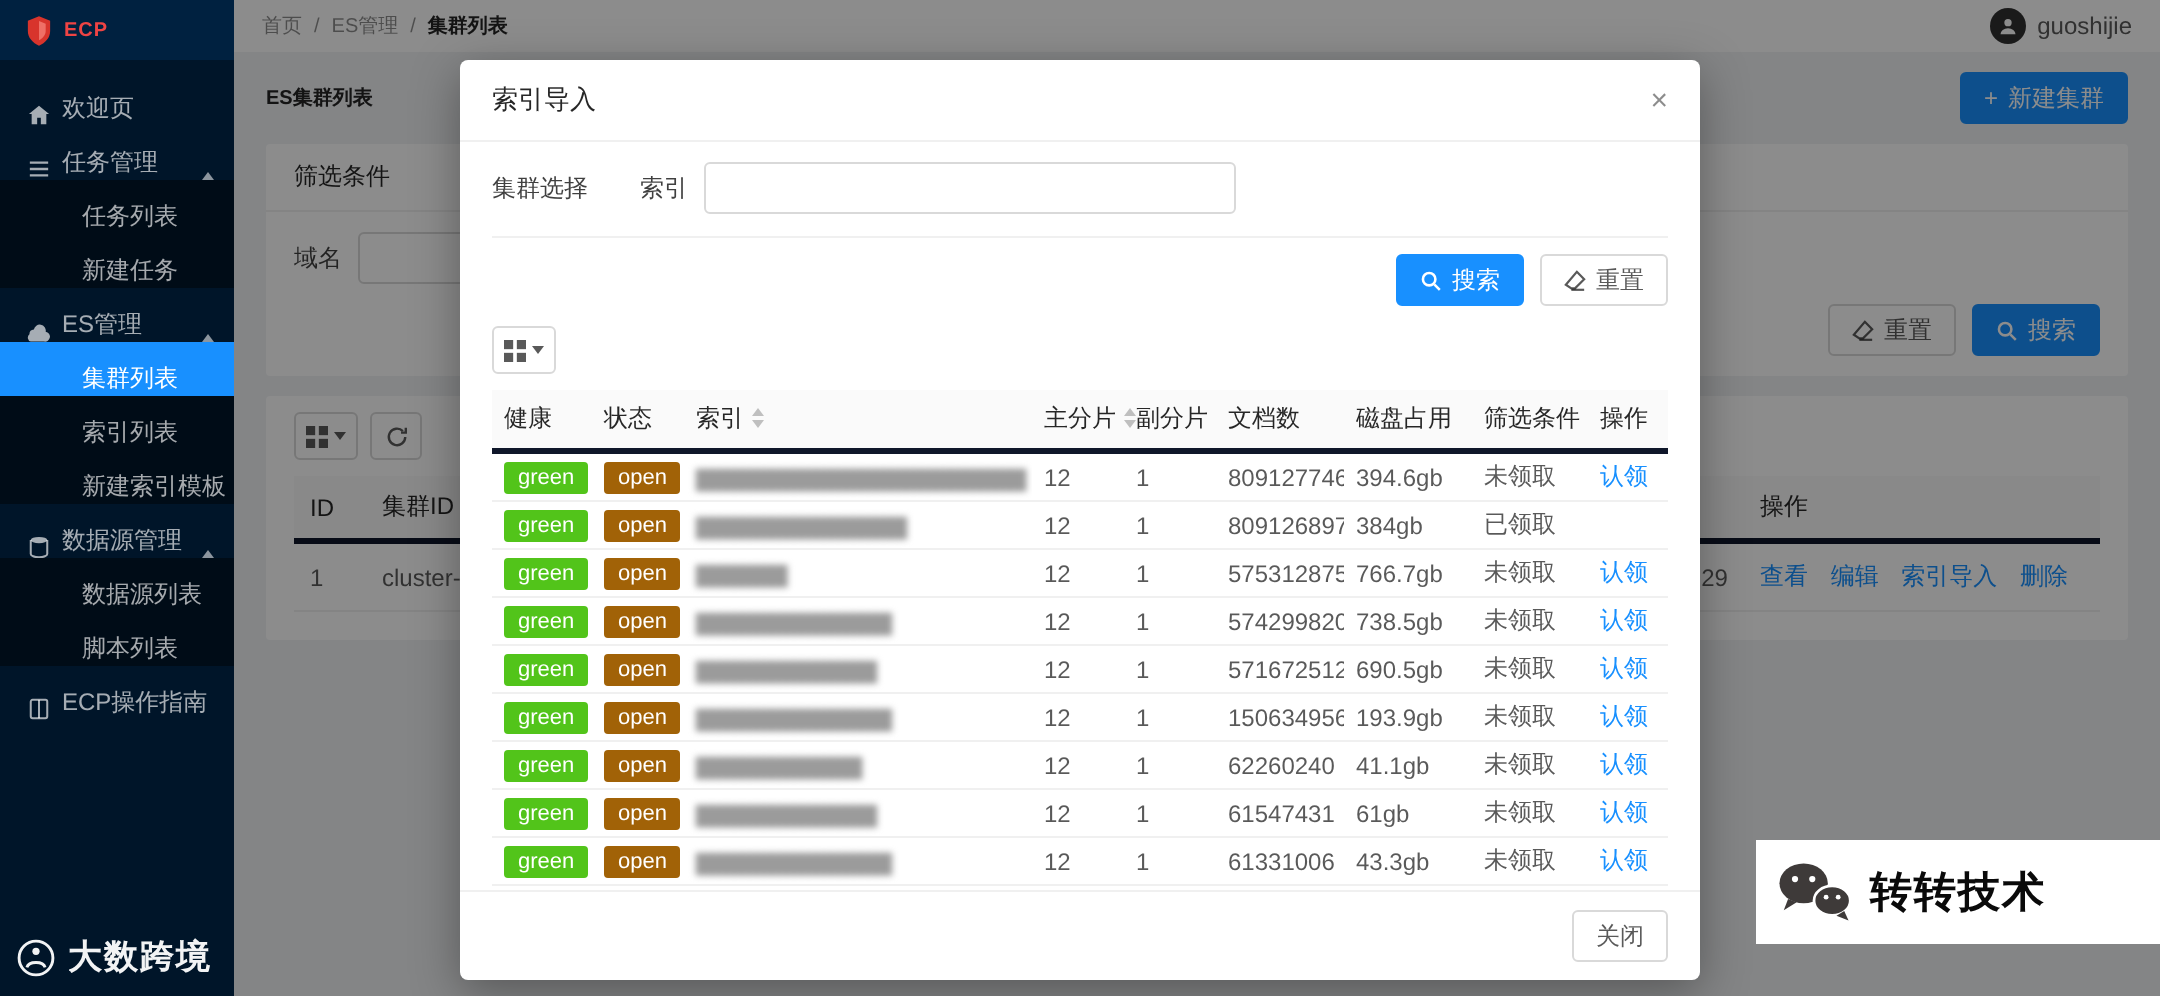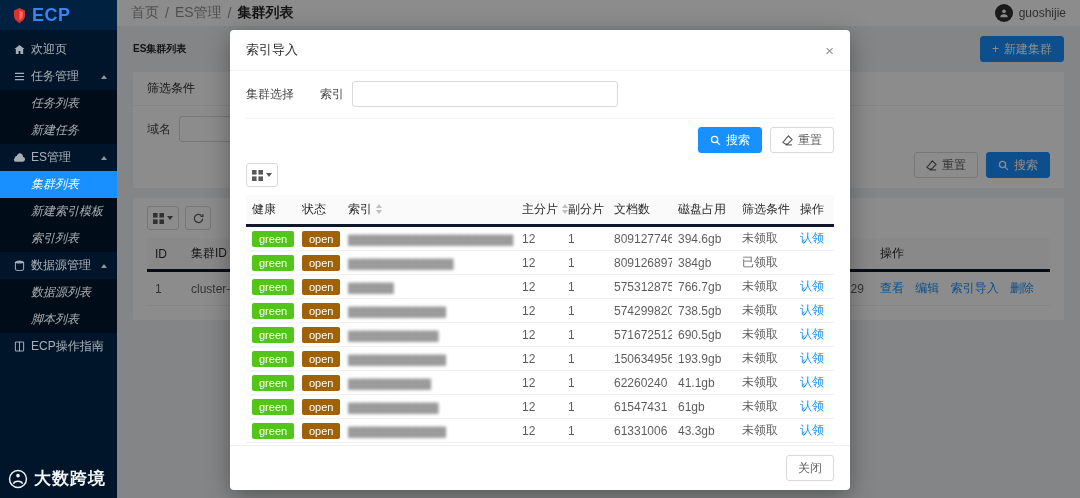--- a/index.html
+++ b/index.html
@@ -2,33 +2,33 @@
 <html><head>
 <meta charset="utf-8">
 <style>
   * { box-sizing: border-box; margin: 0; padding: 0; }
   body { margin: 0; background: #ffffff; font-family: "Liberation Sans", "DejaVu Sans", sans-serif; }
   .app { position: relative; width: 1080px; height: 498px; overflow: hidden; background: #f0f2f5; }
 
   
   .sidebar { position: absolute; left: 0; top: 0; width: 117px; height: 498px; background: #001529; z-index: 5; }
   .logo { height: 30px; display: flex; align-items: center; gap: 6px; padding-left: 13px; background: #002140; }
-  .logo-text { color: #3b82f6; font-size: 18px; font-weight: bold; letter-spacing: .5px; }
+  .logo-text { color: #ef4444; font-size: 10px; font-weight: bold; letter-spacing: .5px; }
   .menu { margin-top: 6px; }
-  .mi, .smi { height: 27px; display: flex; align-items: center; gap: 6px; padding: 0 10px 0 13px;
+  .mi, .smi { height: 27px; display: flex; align-items: flex-end; gap: 6px; padding: 0 10px 0 13px;
     font-size: 12px; color: rgba(255,255,255,0.65); white-space: nowrap; overflow: hidden; cursor: pointer; }
-  .smi { padding-left: 31px; background: #000c17; font-style: italic; }
+  .smi { padding-left: 41px; background: #000c17; }
   .smi.active { background: #1890ff; color: #fff; }
   .mi .micon { display: inline-flex; width: 12px; justify-content: center; flex: 0 0 12px; }
   .caret-up { margin-left: auto; width: 0; height: 0; border-left: 3px solid transparent; border-right: 3px solid transparent; border-bottom: 4px solid rgba(255,255,255,0.55); }
 
   
   .main { position: absolute; left: 117px; top: 0; right: 0; bottom: 0; background: #f0f2f5; z-index: 1; }
   .topbar { height: 26px; background: #fff; display: flex; align-items: center; justify-content: space-between; padding: 0 14px; }
-  .breadcrumb { font-size: 14px; color: rgba(0,0,0,0.45); display: flex; gap: 6px; align-items: center; }
+  .breadcrumb { font-size: 10px; color: rgba(0,0,0,0.45); display: flex; gap: 6px; align-items: center; }
   .breadcrumb .current { color: rgba(0,0,0,0.85); font-weight: bold; }
   .user { display: flex; align-items: center; gap: 6px; font-size: 12px; color: #595959; cursor: pointer; }
   .avatar { width: 18px; height: 18px; border-radius: 50%; background: #303030; display: inline-flex; align-items: center; justify-content: center; }
 
   .content { padding: 6px 16px; }
   .page-head { display: flex; justify-content: space-between; align-items: center; margin: 4px 0 10px; }
   .page-title { font-size: 10px; font-weight: bold; color: #262626; }
 
   .btn { display: inline-flex; align-items: center; gap: 5px; font-size: 12px; line-height: 1;
     padding: 6px 11px; border-radius: 3px; border: 1px solid #d9d9d9; background: #fff; color: rgba(0,0,0,0.65); cursor: pointer; }
@@ -132,24 +132,24 @@
               <path d="M11.5 4.2A3.5 3.5 0 0 0 4.6 3 2.8 2.8 0 0 0 2 5.8 2.4 2.4 0 0 0 2.8 10h7.8a2.9 2.9 0 0 0 .9-5.8z"></path>
             </svg>
           </span>
         <span>ES管理</span>
         <i class="caret-up"></i>
       </div>
       <div class="smi active">
           <span>集群列表</span>
         </div>
       <div class="smi">
+          <span>索引列表</span>
+        </div>
+      <div class="smi">
           <span>新建索引模板</span>
-        </div>
-      <div class="smi">
-          <span>索引列表</span>
         </div>
       <div class="mi">
         <span class="micon">
             <svg viewBox="0 0 12 12" width="11" height="11">
               <ellipse cx="6" cy="2.2" rx="4.5" ry="1.7" fill="currentColor"></ellipse>
               <path d="M1.5 2.2v7.6c0 1 2 1.8 4.5 1.8s4.5-.8 4.5-1.8V2.2" fill="none" stroke="currentColor" stroke-width="1.1"></path>
             </svg>
           </span>
         <span>数据源管理</span>
         <i class="caret-up"></i>
@@ -449,14 +449,27 @@
   </div>
 
   <div class="wm-left">
     <svg viewBox="0 0 22 22" width="20" height="20">
         <circle cx="11" cy="11" r="9.3" fill="none" stroke="#fff" stroke-width="1.6"></circle>
         <circle cx="11" cy="7.3" r="2" fill="#fff"></circle>
         <path d="M6 16.2c1-3.6 9-3.6 10 0" stroke="#fff" stroke-width="1.6" fill="none"></path>
       </svg>
     <span>大数跨境</span>
   </div>
+  <div class="wm-right">
+    <svg viewBox="0 0 44 36" width="38" height="32">
+      <ellipse cx="16" cy="13" rx="14" ry="11.5" fill="#3e3a39"></ellipse>
+      <path d="M7 22l-2.5 6.5L12 24z" fill="#3e3a39"></path>
+      <circle cx="11" cy="10.5" r="1.8" fill="#fff"></circle>
+        <circle cx="21" cy="10.5" r="1.8" fill="#fff"></circle>
+      <ellipse cx="32.5" cy="23" rx="10.5" ry="8.5" fill="#3e3a39" stroke="#fff" stroke-width="1.6"></ellipse>
+      <path d="M39.5 29l2.5 5.5-7-2.8z" fill="#3e3a39"></path>
+      <circle cx="29" cy="21" r="1.4" fill="#fff"></circle>
+        <circle cx="36" cy="21" r="1.4" fill="#fff"></circle>
+    </svg>
+    <span class="wm-right-text">转转技术</span>
+  </div>
 
 </div>
 
 </body></html>

